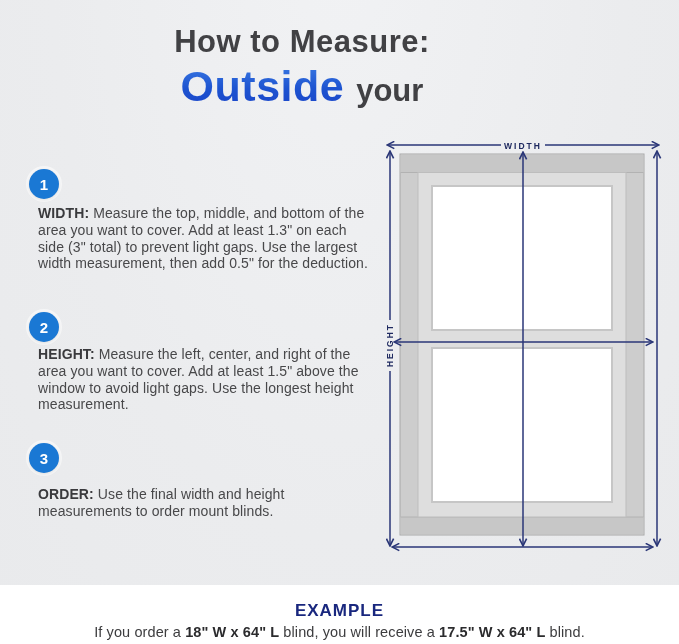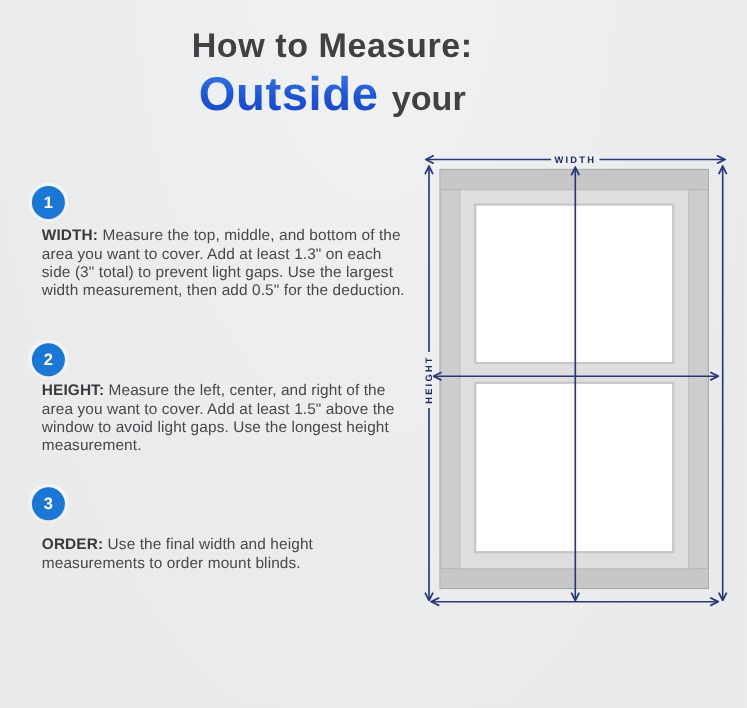--- a/index.html
+++ b/index.html
@@ -123,14 +123,18 @@
       <line x1="282" y1="24" x2="282" y2="417" stroke="#2a3677" stroke-width="1.5" marker-start="url(#ah)" marker-end="url(#ah)"></line>
 
       <line x1="18" y1="419" x2="277" y2="419" stroke="#2a3677" stroke-width="1.5" marker-start="url(#ah)" marker-end="url(#ah)"></line>
 
       <line x1="148" y1="25" x2="148" y2="417" stroke="#2a3677" stroke-width="1.5" marker-start="url(#ah)" marker-end="url(#ah)"></line>
 
       <line x1="20" y1="214" x2="277" y2="214" stroke="#2a3677" stroke-width="1.5" marker-start="url(#ah)" marker-end="url(#ah)"></line>
     </svg>
   </div>
 
+  <div class="example">
+    <div class="example-heading">EXAMPLE</div>
+    <div class="example-line"><span>If you order a </span><b>18" W x 64" L</b><span> blind, you will receive a </span><b>17.5" W x 64" L</b><span> blind.</span></div>
+  </div>
 
 </div>
 
 </body></html>

